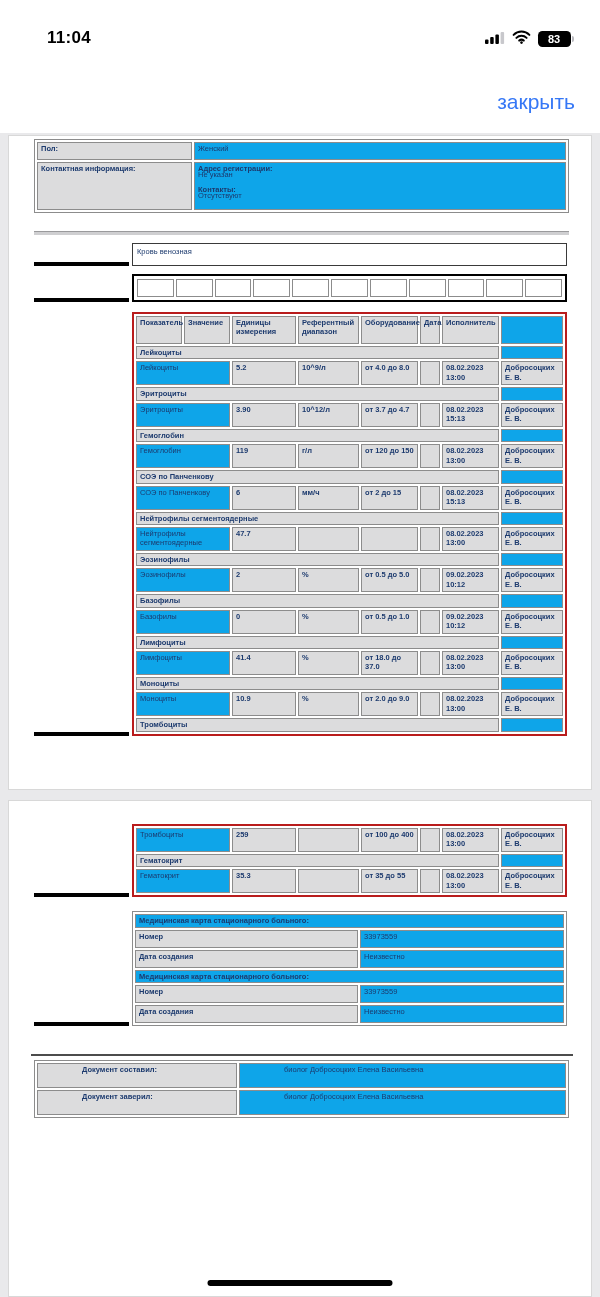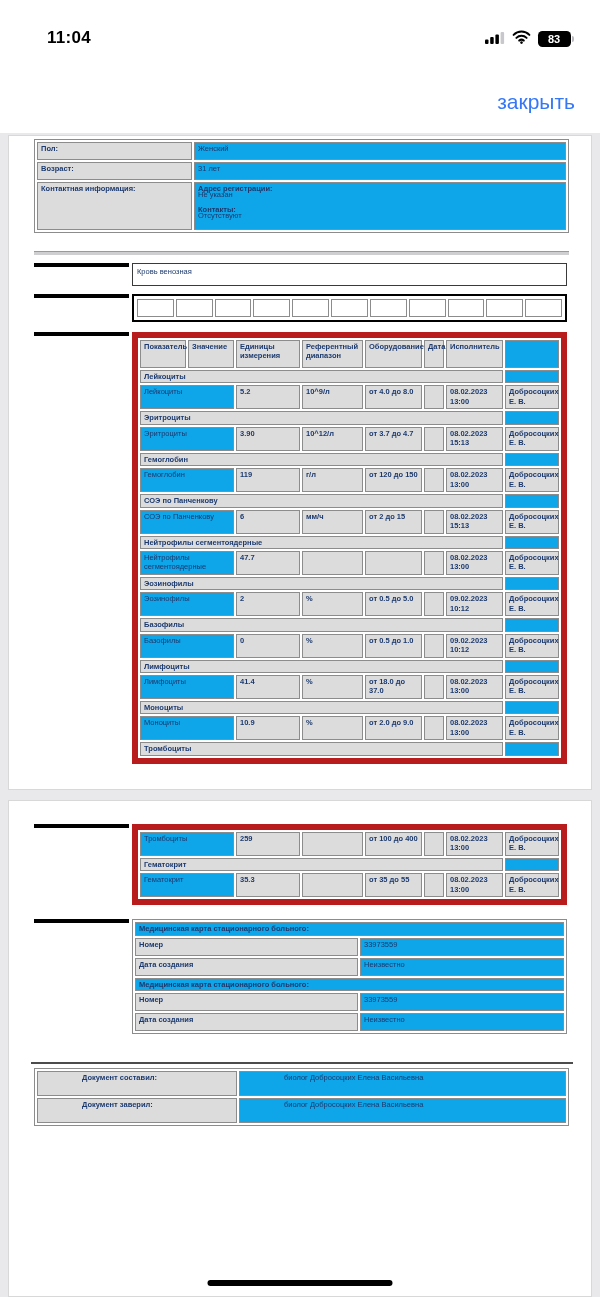--- a/index.html
+++ b/index.html
@@ -60,36 +60,36 @@
   .patient-tbl td.lbl { width:155px; }
   .patient-tbl tr.short td { height:18px; }
   .patient-tbl tr.tall td { height:48px; }
   .ov { margin-top:-3.5px; font-weight:400; }
 
   .divider {
     margin-top:18px; width:535px; height:4px;
     background:#cfcfd1; border-top:1px solid #9a9a9c;
   }
 
-  .row-flex { display:flex; align-items:flex-start; gap:3px; }
+  .row-flex { display:flex; align-items:flex-end; gap:3px; }
   .mt8  { margin-top:8px; }
   .mt10 { margin-top:10px; }
   .left-box { width:95px; border:2px solid #000; background:#fff; flex:none; }
 
   .blood-box {
     width:435px; height:23px; border:1px solid #3a3a3a; background:#fff;
     font-size:7.5px; color:#1c3a6e; padding:3px 4px;
   }
   .cells-box {
     width:435px; height:28px; border:2px solid #000; background:#fff;
     display:flex; gap:2px; padding:3px;
   }
   .cells-box .c { flex:1; border:1px solid #8c8c8c; background:#fff; }
 
-  .results-wrap { width:435px; border:6px solid #b91c1c; background:#fff; }
+  .results-wrap { width:435px; border:2px solid #b91c1c; background:#fff; }
   table.res { width:100%; table-layout:fixed; }
   table.res tr.hdr td { height:28px; }
   table.res tr.grp td { height:11px; }
   table.res tr.data td { height:24px; }
 
   .med-wrap { width:435px; }
   table.med { width:100%; table-layout:fixed; }
   table.med td.lbl { width:223px; }
   table.med tr.mrow td { height:18px; }
   table.med tr.mhead td { height:11px; }
@@ -142,24 +142,20 @@
 
   <div class="viewer">
 
     <div class="page page1">
 
       <table class="patient-tbl tbl-outer">
         <tbody id="patient-body">
             <tr class="short">
               <td class="g b lbl">Пол:</td>
               <td class="w">Женский</td>
-            </tr>
-            <tr class="short">
-              <td class="g b lbl">Возраст:</td>
-              <td class="w">31 лет</td>
             </tr>
             <tr class="tall">
               <td class="g b lbl">Контактная информация:</td>
               <td class="w">
                 <div class="b">Адрес регистрации:</div>
                 <div class="ov">Не указан</div>
                 <div style="height: 6px;"></div>
                 <div class="b">Контакты:</div>
                 <div class="ov">Отсутствуют</div>
               </td>

